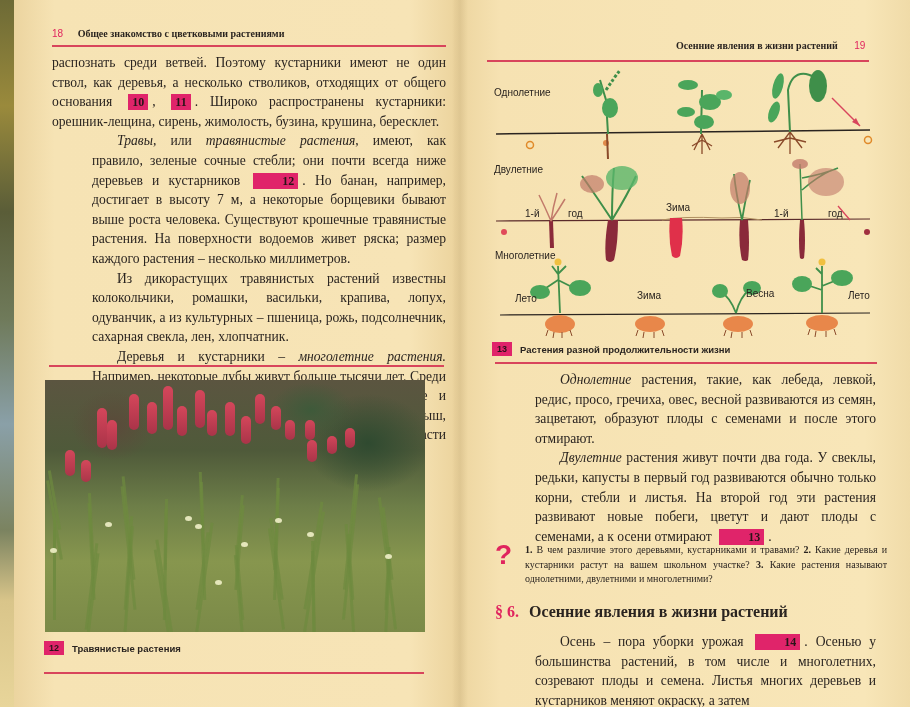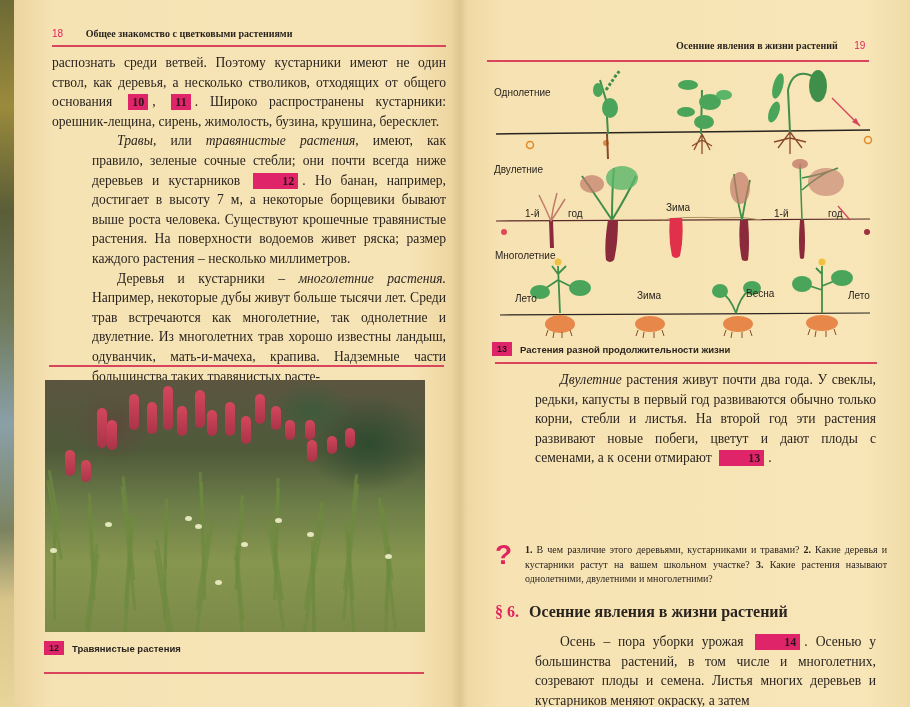--- a/index.html
+++ b/index.html
@@ -52,27 +52,28 @@
 </head>
 <body>
 
 <div class="spread"></div>
 <div class="left-edge"></div>
 <div class="gutter"></div>
 
 <div class="page page-left">
   <div class="running-head" style="left:38px;">
     <span class="page-num">18</span>
-    <span style="margin-left:20px;text-align:center;">Общее знакомство с цветковыми растениями</span>
+    <span style="margin-left:12px;text-align:center;">Общее знакомство с цветковыми растениями</span>
   </div>
   <div class="rule" style="left:38px; top:45px; width:394px;"></div>
 
   <div class="body-text" id="left-text" style="left:38px; top:53px; width:394px;">
       <p>распознать среди ветвей. Поэтому кустарники имеют не один ствол, как деревья, а несколько стволиков, отходящих от общего основания <span class="ref">10</span>, <span class="ref">11</span>. Широко распространены кустарники: орешник-лещина, сирень, жимолость, бузина, крушина, бересклет.</p>
       <p class="indent"><em>Травы</em>, или <em>травянистые растения</em>, имеют, как правило, зеленые сочные стебли; они почти всегда ниже деревьев и кустарников <span class="ref">12</span>. Но банан, например, достигает в высоту 7 м, а некоторые борщевики бывают выше роста человека. Существуют крошечные травянистые растения. На поверхности водоемов живет ряска; размер каждого растения – несколько миллиметров.</p>
+      <p class="indent">Из дикорастущих травянистых растений известны колокольчики, ромашки, васильки, крапива, лопух, одуванчик, а из культурных – пшеница, рожь, подсолнечник, сахарная свекла, лен, хлопчатник.</p>
       <p class="indent">Деревья и кустарники – <em>многолетние растения.</em> Например, некоторые дубы живут больше тысячи лет. Среди трав встречаются как многолетние, так однолетние и двулетние. Из многолетних трав хорошо известны ландыш, одуванчик, мать-и-мачеха, крапива. Надземные части большинства таких травянистых расте-</p>
     </div>
 
   <div class="rule" style="left:35px; top:365px; width:395px;"></div>
 </div>
 
 <div class="photo" id="photo">
     <div class="bloom" style="left: 52px; top: 28px; height: 40px;"></div>
     <div class="bloom" style="left: 62px; top: 40px; height: 30px;"></div>
     <div class="bloom" style="left: 84px; top: 14px; height: 36px;"></div>
@@ -242,20 +243,21 @@
   <div class="d-label" style="left:360px; top:230px;">Лето</div>
 </div>
 
 <div class="caption" style="left:492px; top:342px;">
   <span class="num">13</span>
   <span>Растения разной продолжительности жизни</span>
 </div>
 <div class="rule" style="left:495px; top:362px; width:382px;"></div>
 
 <div class="body-text" id="right-text" style="left:495px; top:370px; width:381px;">
+    <p class="indent"><em>Однолетние</em> растения, такие, как лебеда, левкой, редис, просо, гречиха, овес, весной развиваются из семян, зацветают, образуют плоды с семенами и после этого отмирают.</p>
     <p class="indent"><em>Двулетние</em> растения живут почти два года. У свеклы, редьки, капусты в первый год развиваются обычно только корни, стебли и листья. На второй год эти растения развивают новые побеги, цветут и дают плоды с семенами, а к осени отмирают <span class="ref">13</span>.</p>
   </div>
 
 <div class="question-block">
   <div class="qmark">?</div>
   <div class="qtext" id="qtext"><b>1. </b><span>В чем различие этого деревьями, кустарниками и травами? </span><b>2. </b><span>Какие деревья и кустарники растут на вашем школьном участке? </span><b>3. </b><span>Какие растения называют однолетними, двулетними и многолетними? </span></div>
 </div>
 
 <div class="section-title">
   <span class="sec-num">§ 6.</span>

